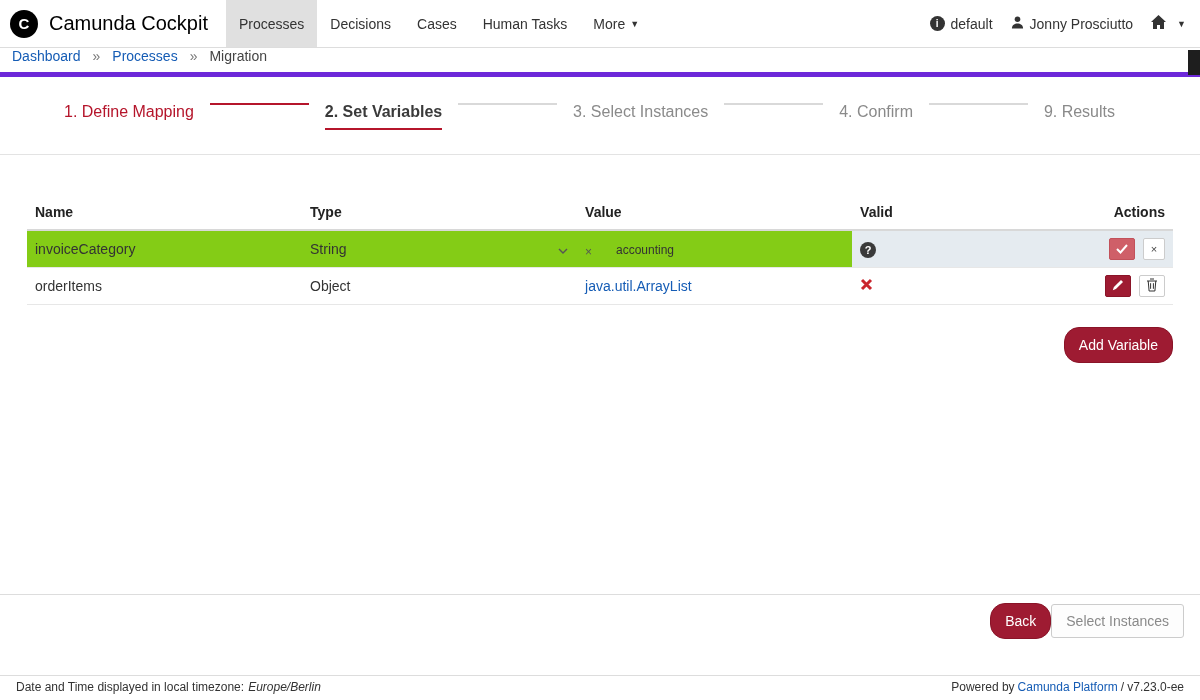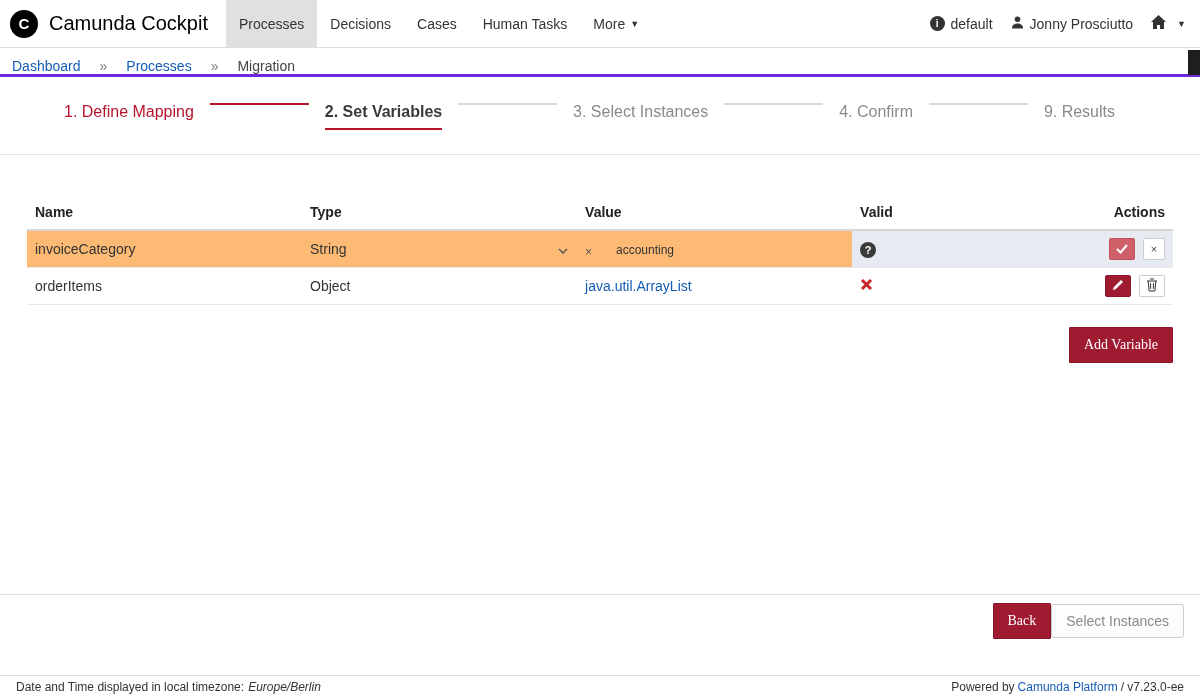--- a/index.html
+++ b/index.html
@@ -33,22 +33,22 @@
   .navbar-right { margin-left: auto; display: flex; align-items: center; gap: 18px; padding-right: 14px; }
   .nav-right-item { display: flex; align-items: center; gap: 6px; cursor: pointer; white-space: nowrap; }
   .info-icon {
     display: inline-flex; width: 15px; height: 15px; border-radius: 50%;
     background: #333; color: #fff; font-size: 10px; font-weight: bold;
     align-items: center; justify-content: center; font-style: normal;
   }
 
   
   .breadcrumb-bar {
-    position: relative; display: flex; align-items: flex-end; gap: 19px;
-    padding: 0 12px; height: 29px; border-bottom: 3px solid #6d28d9; flex: 0 0 auto;
+    position: relative; display: flex; align-items: flex-start; gap: 12px;
+    padding: 0 12px; height: 29px; border-bottom: 5px solid #6d28d9; flex: 0 0 auto;
   }
   a.link { color: #155cb5; text-decoration: none; cursor: pointer; }
   .crumb-sep { color: #777; }
   .crumb-current { color: #444; }
   .collapse-toggle { position: absolute; right: 0; top: 2px; width: 12px; height: 25px; background: #1e1e1e; cursor: pointer; }
 
   
   .wizard {
     display: flex; align-items: flex-start; padding: 26px 85px 24px 64px;
     border-bottom: 1px solid #e3e3e3; flex: 0 0 auto;
@@ -66,21 +66,21 @@
     text-align: left; font-weight: bold; padding: 9px 8px;
     border-bottom: 2px solid #d8d8d8; font-size: 14px; color: #222;
   }
   .vars th.col-name  { width: 24%; }
   .vars th.col-type  { width: 24%; }
   .vars th.col-value { width: 24%; }
   .vars th.col-valid { width: 17%; }
   .vars th.col-actions { width: 11%; text-align: right; }
   .vars td { padding: 7px 8px; border-bottom: 1px solid #e7e7e7; height: 36px; vertical-align: middle; }
   .vars td.actions-cell { text-align: right; }
-  tr.row-editing td { background: #fdba74; }
+  tr.row-editing td { background: #84cc16; }
   tr.row-editing td.valid-cell, tr.row-editing td.actions-cell { background: #e5ebf0; }
 
   .type-select { display: flex; justify-content: space-between; align-items: center; max-width: 258px; cursor: pointer; }
   .clear-x { color: #555; font-size: 12px; margin-right: 18px; cursor: pointer; display: inline-block; transform: translateY(2px); }
   .value-input { border: none; background: transparent; font-family: Liberation Sans, sans-serif; font-size: 12px; color: #333; width: 150px; outline: none; }
 
   .help-icon {
     display: inline-flex; width: 16px; height: 16px; border-radius: 50%;
     background: #3a3a3a; color: #fff; font-size: 11px; font-weight: bold;
     align-items: center; justify-content: center; cursor: pointer;
@@ -93,22 +93,22 @@
     font-family: inherit;
   }
   .btn-check  { background: #cf5f68; border-color: #c2515a; }
   .btn-cancel { background: #fff; border-color: #ccc; color: #444; font-size: 11px; width: 22px; }
   .btn-edit   { background: #9e1b32; border-color: #8a1428; }
   .btn-delete { background: #fff; border-color: #ccc; }
 
   .add-row { display: flex; justify-content: flex-end; margin-top: 22px; }
   .btn-primary {
     background: #9e1b32; color: #fff; border: 1px solid #8a1428;
-    padding: 9px 14px; border-radius: 1px; font-size: 14px; cursor: pointer;
-    font-family: Liberation Serif, serif;
+    padding: 9px 14px; border-radius: 15px; font-size: 14px; cursor: pointer;
+    font-family: Liberation Sans, sans-serif;
   }
 
   
   .bottom-toolbar {
     display: flex; justify-content: flex-end; align-items: center;
     padding: 8px 16px; border-top: 1px solid #ddd; flex: 0 0 auto;
   }
   .btn-secondary {
     background: #fdfdfd; color: #8a8a8a; border: 1px solid #ccc;
     padding: 8px 14px; border-radius: 3px; font-size: 14px; cursor: pointer;

